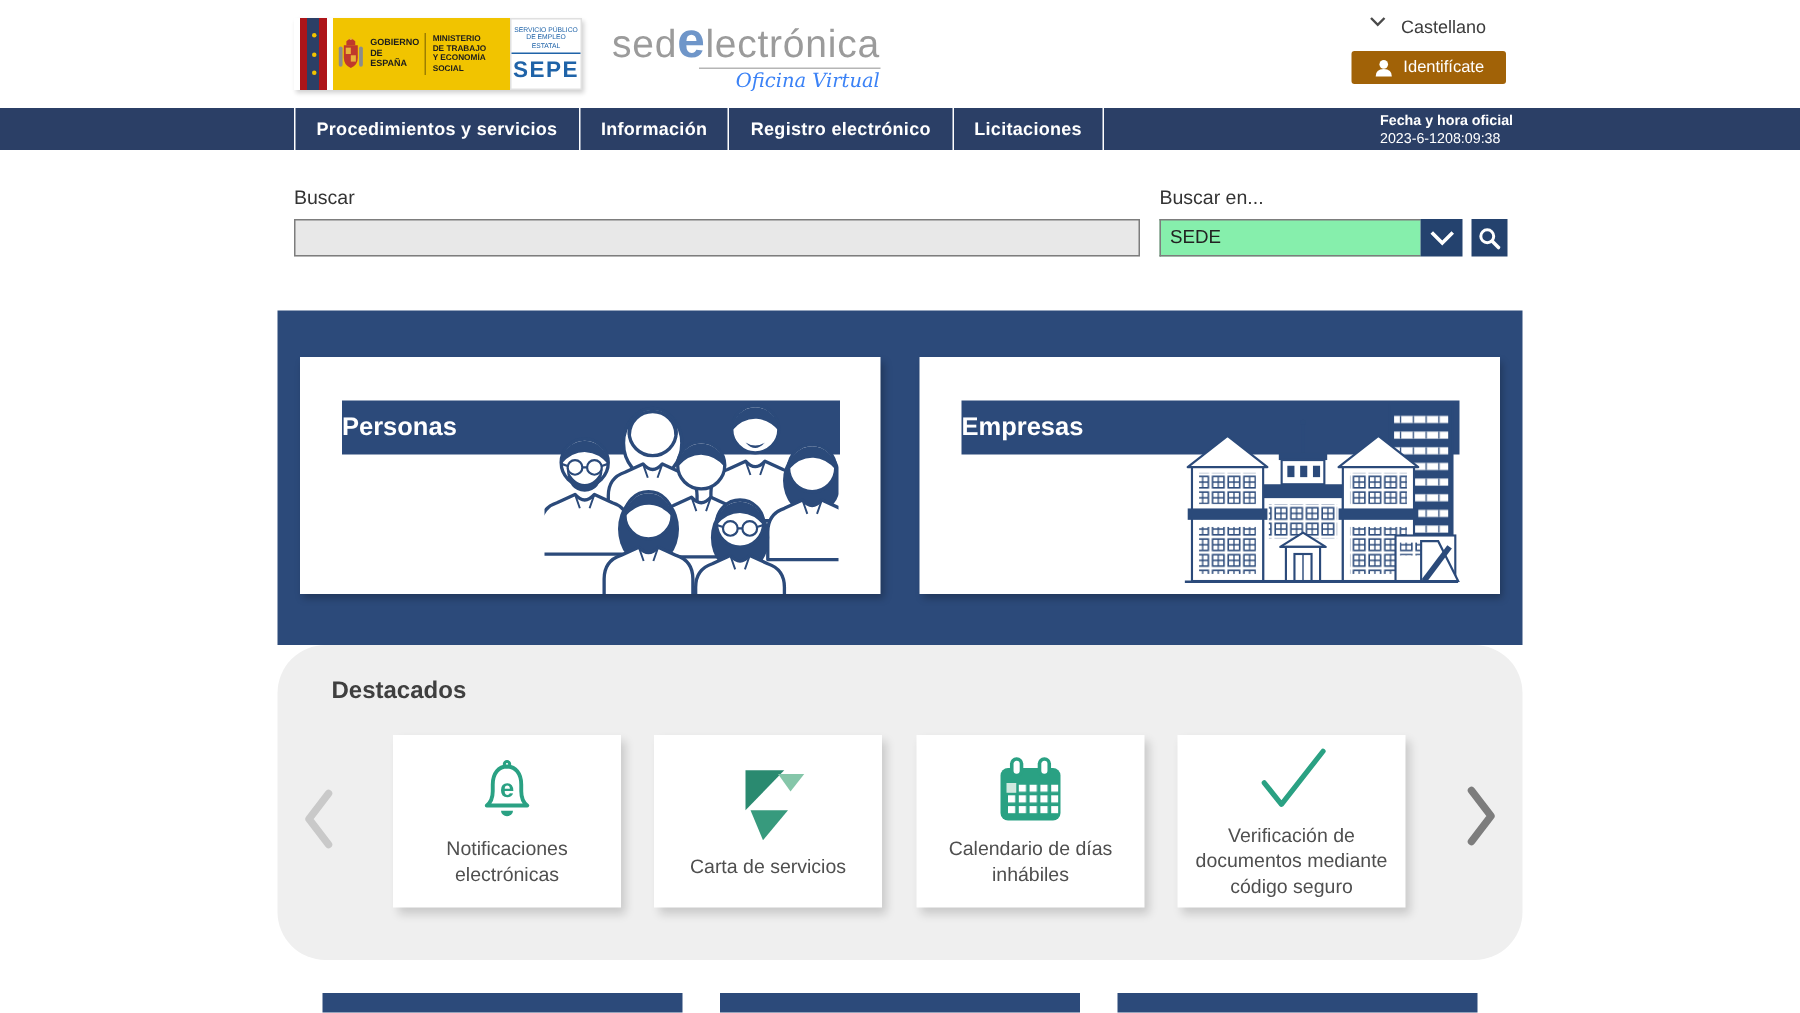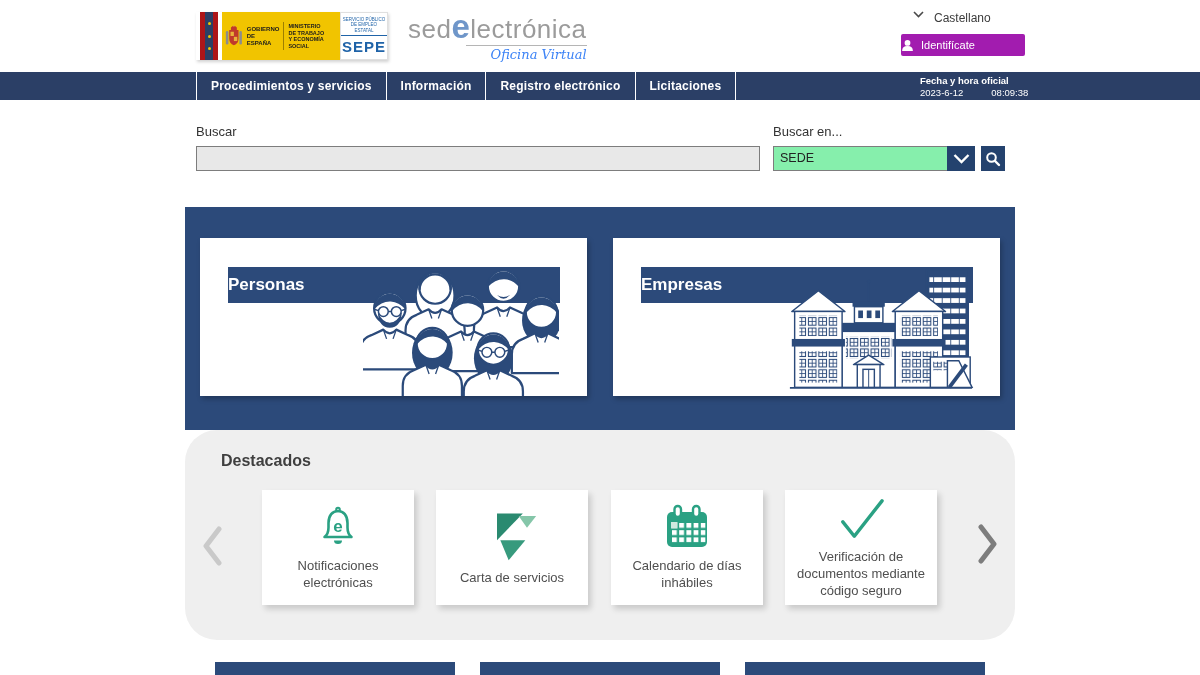--- a/index.html
+++ b/index.html
@@ -27,34 +27,34 @@
   .sepe-big{font-size:15px;color:#1f63a8;font-weight:600;letter-spacing:1px;}
 
   .brand{position:absolute;left:408px;top:11px;cursor:pointer;}
   .brand-line{font-size:26px;color:#9b9b9b;line-height:32px;letter-spacing:.5px;}
   .brand-e{color:#6f96c9;font-size:33px;font-weight:bold;}
   .brand-tag{border-top:1px solid #b5b5b5;margin-left:58px;text-align:right;
              font-family:"DejaVu Serif",serif;font-style:italic;font-size:13px;color:#3b82f6;padding-top:1px;}
 
   .lang{position:absolute;left:913px;top:11px;display:flex;align-items:flex-start;gap:10px;
         font-size:12px;color:#3c3c3c;cursor:pointer;}
-  .identify-btn{position:absolute;left:901px;top:34px;width:124px;height:22px;background:#a21caf;
-        color:#fff;font-size:11px;display:flex;align-items:center;gap:7px;
+  .identify-btn{position:absolute;left:901px;top:34px;width:103px;height:22px;background:#a16207;
+        color:#fff;font-size:11px;display:flex;align-items:center;justify-content:center;gap:7px;
         border-radius:2px;cursor:pointer;}
 
   
   .navbar{position:absolute;left:0;top:72px;width:1200px;height:28px;background:#2b3f66;}
   .nav-items{position:absolute;left:196px;top:0;height:36px;display:flex;}
   .nav-item{border-right:1px solid #fff;padding:0 14px;line-height:28px;color:#fff;font-size:12px;
             font-weight:600;letter-spacing:.2px;cursor:pointer;white-space:nowrap;}
   .nav-item:first-child{border-left:1px solid #fff;}
   .nav-datetime{position:absolute;left:920px;top:3px;color:#fff;}
   .ndt-label{font-size:9.5px;font-weight:bold;}
   .ndt-value{font-size:9.5px;margin-top:1px;}
-  .ndt-time{margin-left:28px;}
+  .ndt-time{margin-left:0;}
 
   
   .search-label{position:absolute;font-size:13px;color:#333;}
   .lbl-buscar{left:196px;top:124px;}
   .lbl-buscar-en{left:773px;top:124px;}
   .search-input{position:absolute;left:196px;top:146px;width:564px;height:25px;background:#e8e8e8;
         border:1px solid #7d7d7d;box-sizing:border-box;padding:0 6px;font-size:13px;}
   .scope{position:absolute;left:773px;top:146px;width:202px;height:25px;display:flex;cursor:pointer;}
   .scope-value{flex:1;background:#86efac;border:1px solid #7d7d7d;border-right:none;line-height:23px;
         padding-left:6px;font-size:12.5px;color:#222;box-sizing:border-box;}

